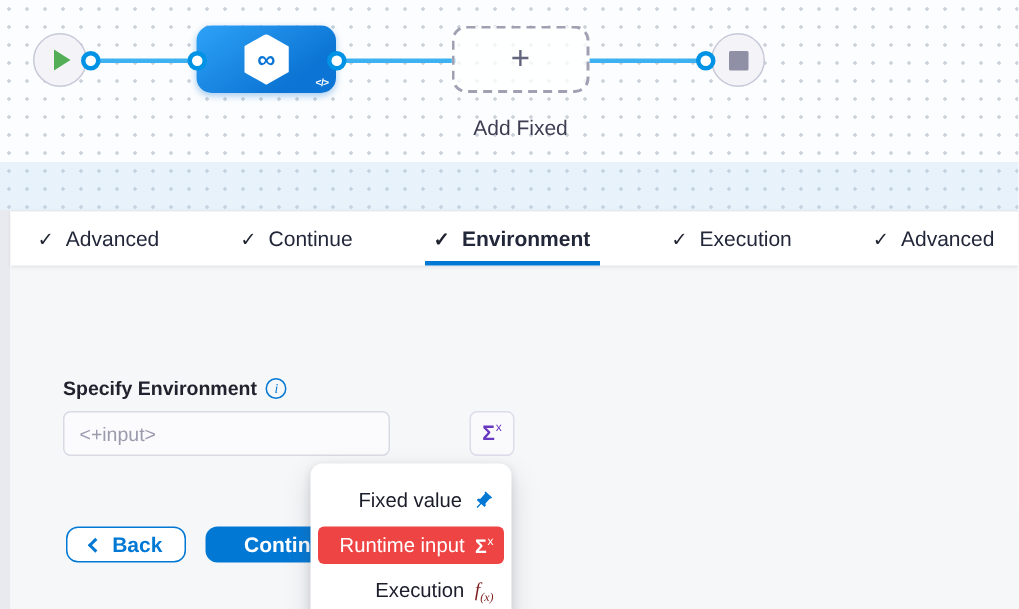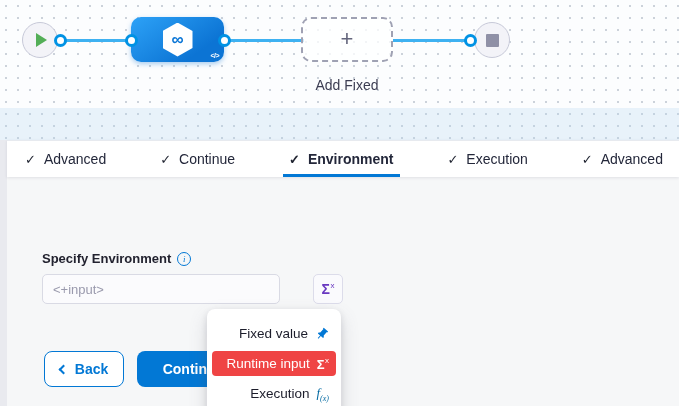--- a/index.html
+++ b/index.html
@@ -94,37 +94,37 @@
     display: flex; align-items: center; gap: 6px;
   }
   .field-label { font-size: 13px; font-weight: bold; color: #22222f; }
   .info-icon {
     width: 14px; height: 14px; border: 1px solid #0278d5; border-radius: 50%;
     color: #0278d5; font-size: 9px; font-style: italic;
     display: inline-flex; align-items: center; justify-content: center;
     font-family: "Liberation Serif", serif; cursor: pointer;
   }
   .env-input {
-    position: absolute; left: 35px; top: 97px; width: 238px; height: 30px;
+    position: absolute; left: 35px; top: 97px; width: 218px; height: 30px;
     border: 1px solid #d9dae4; border-radius: 5px; background: #fbfbfd;
     font-size: 13px; color: #8a8b9e; padding: 0 10px;
     font-family: "Liberation Sans", sans-serif; outline: none;
   }
   .env-input::placeholder { color: #9a9aad; opacity: 1; }
   .sigma-btn {
     position: absolute; left: 306px; top: 97px; width: 30px; height: 30px;
     border: 1px solid #dcdcea; border-radius: 5px; background: #fafafd;
     display: flex; align-items: center; justify-content: center;
     color: #6938c0; cursor: pointer;
   }
   .sigma-glyph { font-size: 14px; font-weight: bold; }
   .sigma-sup { font-size: 8px; vertical-align: super; margin-left: 0.5px; }
 
   .btn {
-    position: absolute; top: 174px; height: 36px; border-radius: 8px;
+    position: absolute; top: 174px; height: 24px; border-radius: 8px;
     font-size: 14px; font-weight: bold; cursor: pointer;
     display: flex; align-items: center; justify-content: center;
     font-family: "Liberation Sans", sans-serif;
   }
   .btn-back {
     left: 37px; width: 80px; background: #ffffff;
     border: 1px solid #0278d5; color: #0278d5; gap: 8px;
   }
   .chevron-left {
     width: 7px; height: 7px; border-left: 2px solid #0278d5; border-bottom: 2px solid #0278d5;
@@ -145,21 +145,21 @@
   .menu-item {
     height: 25px; margin: 5px 5px; padding: 0 7px; border-radius: 4px;
     display: flex; align-items: center; justify-content: flex-end; gap: 7px;
     font-size: 13.5px; color: #1c1d2b; cursor: pointer;
   }
   .menu-item.selected { background: #ef4444; color: #ffffff; }
   .pin-icon { width: 14px; height: 14px; transform: rotate(42deg); flex: 0 0 auto; }
   .pin-icon path { fill: #0278d5; }
   .menu-sigma { color: #ffffff; }
   .menu-sigma .sigma-glyph { font-size: 13px; }
-  .fx-icon { color: #0369a1; font-family: "Liberation Serif", serif; font-style: italic; font-size: 13px; text-align: center; }
+  .fx-icon { color: #7f1d1d; font-family: "Liberation Serif", serif; font-style: italic; font-size: 13px; text-align: center; }
   .fx-sub { font-size: 8px; vertical-align: sub; }
   .menu-footer {
     height: 36px; background: #f4f4f8; border-top: 1px solid #e3e3ec;
     border-radius: 0 0 8px 8px; padding: 0 13px;
     display: flex; align-items: center; justify-content: space-between;
     cursor: pointer;
   }
 </style>
 </head>
 <body>

